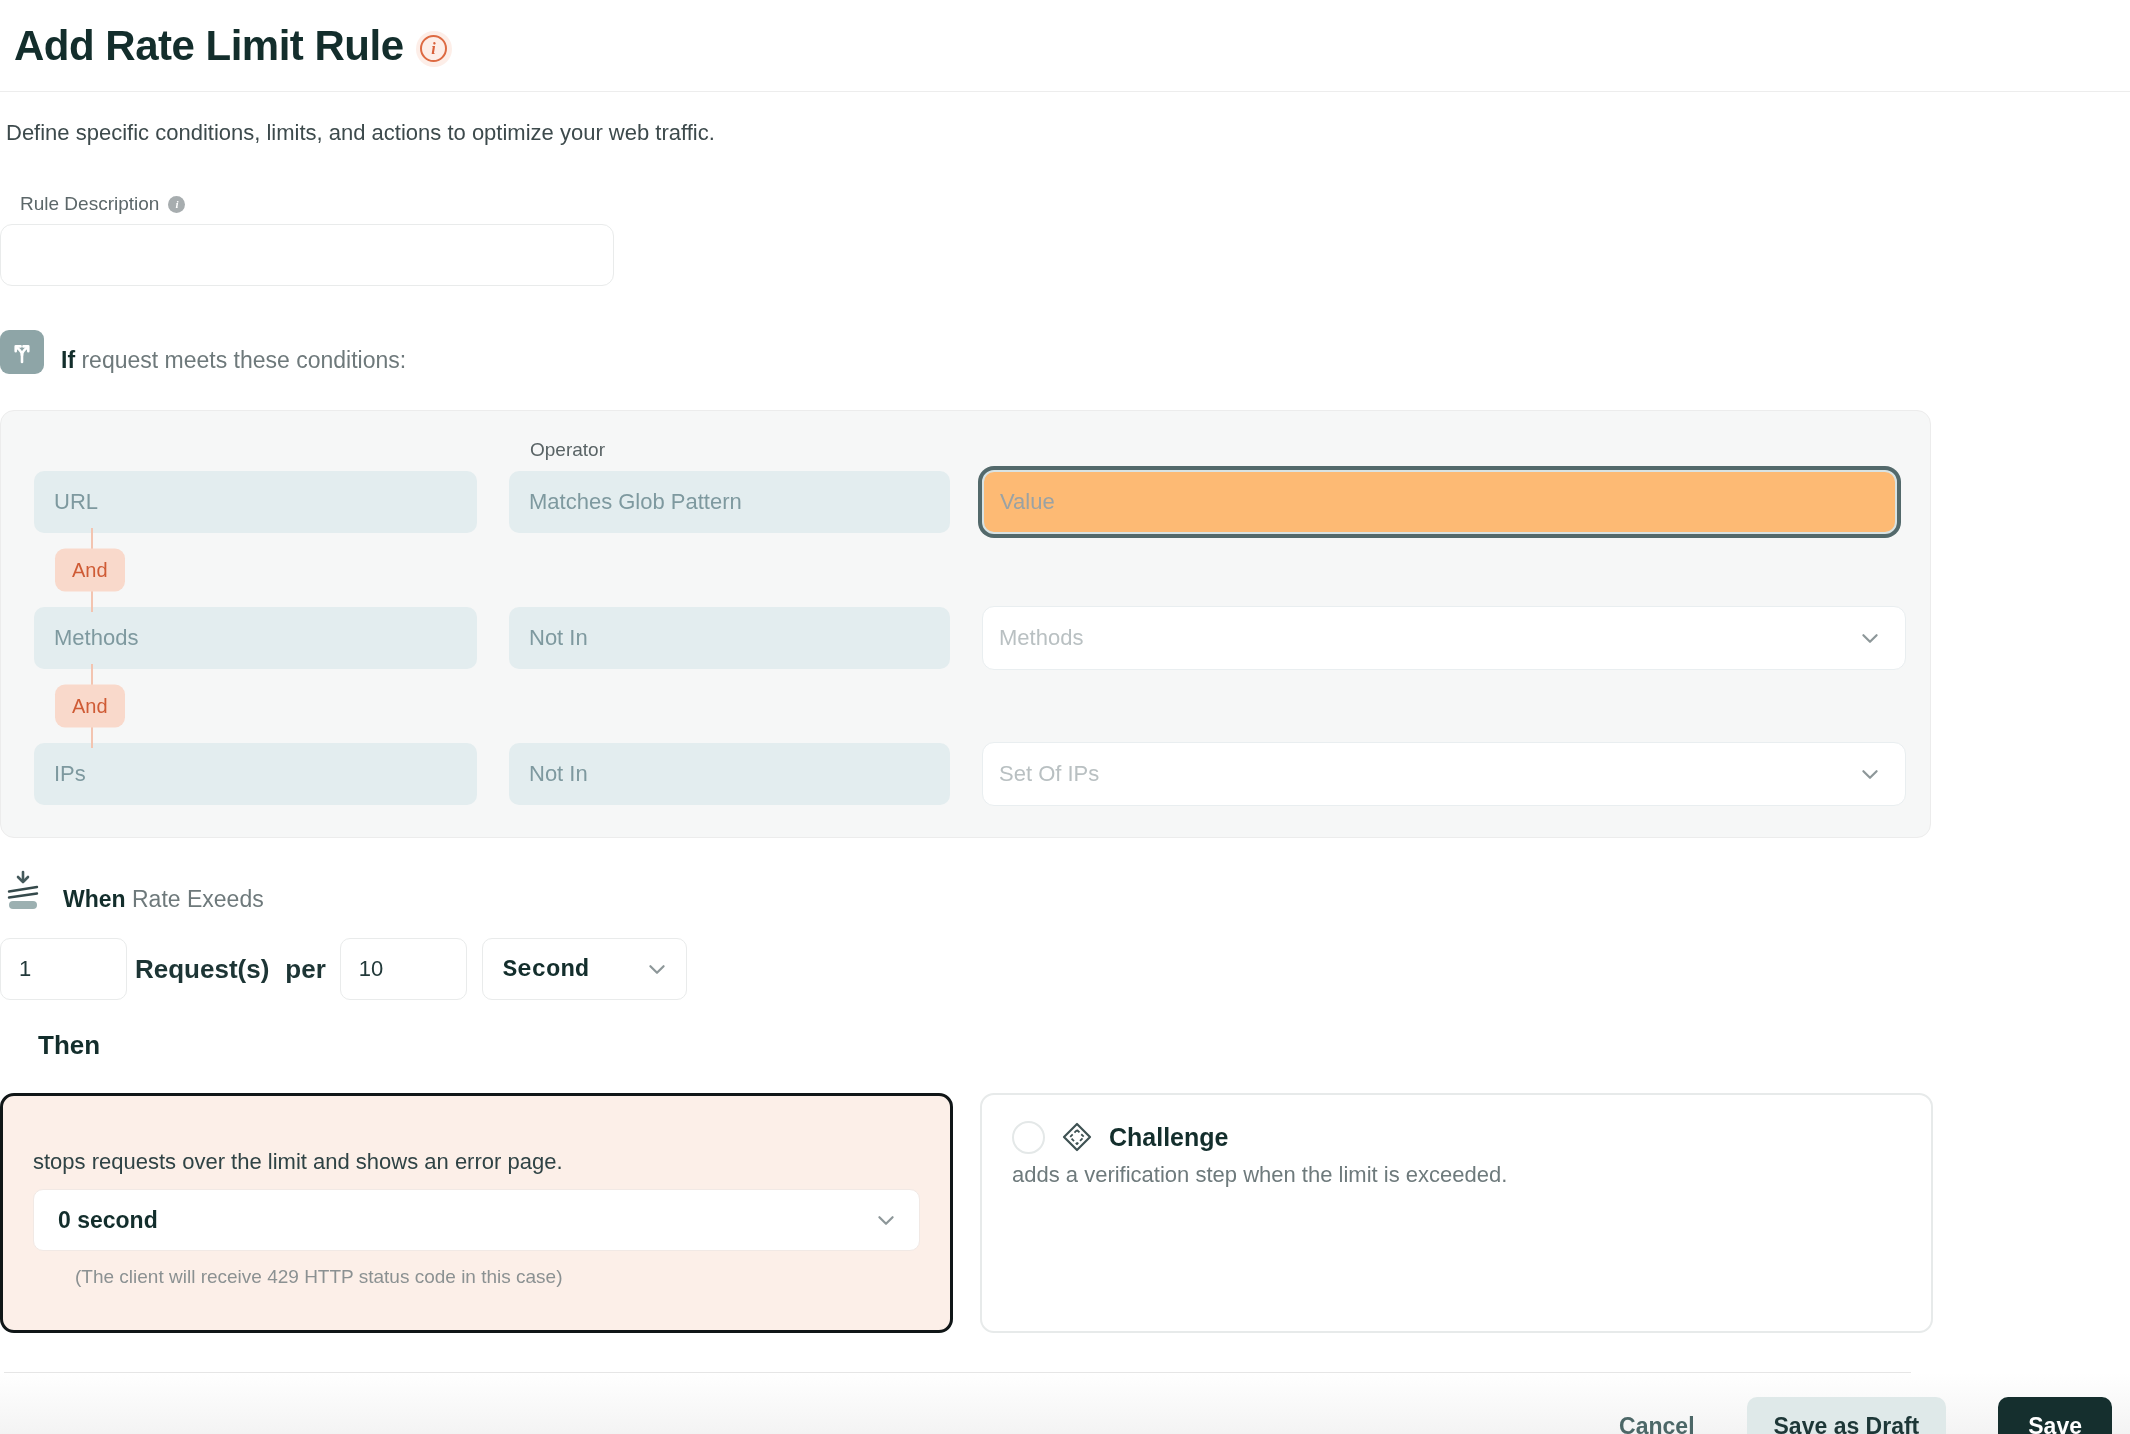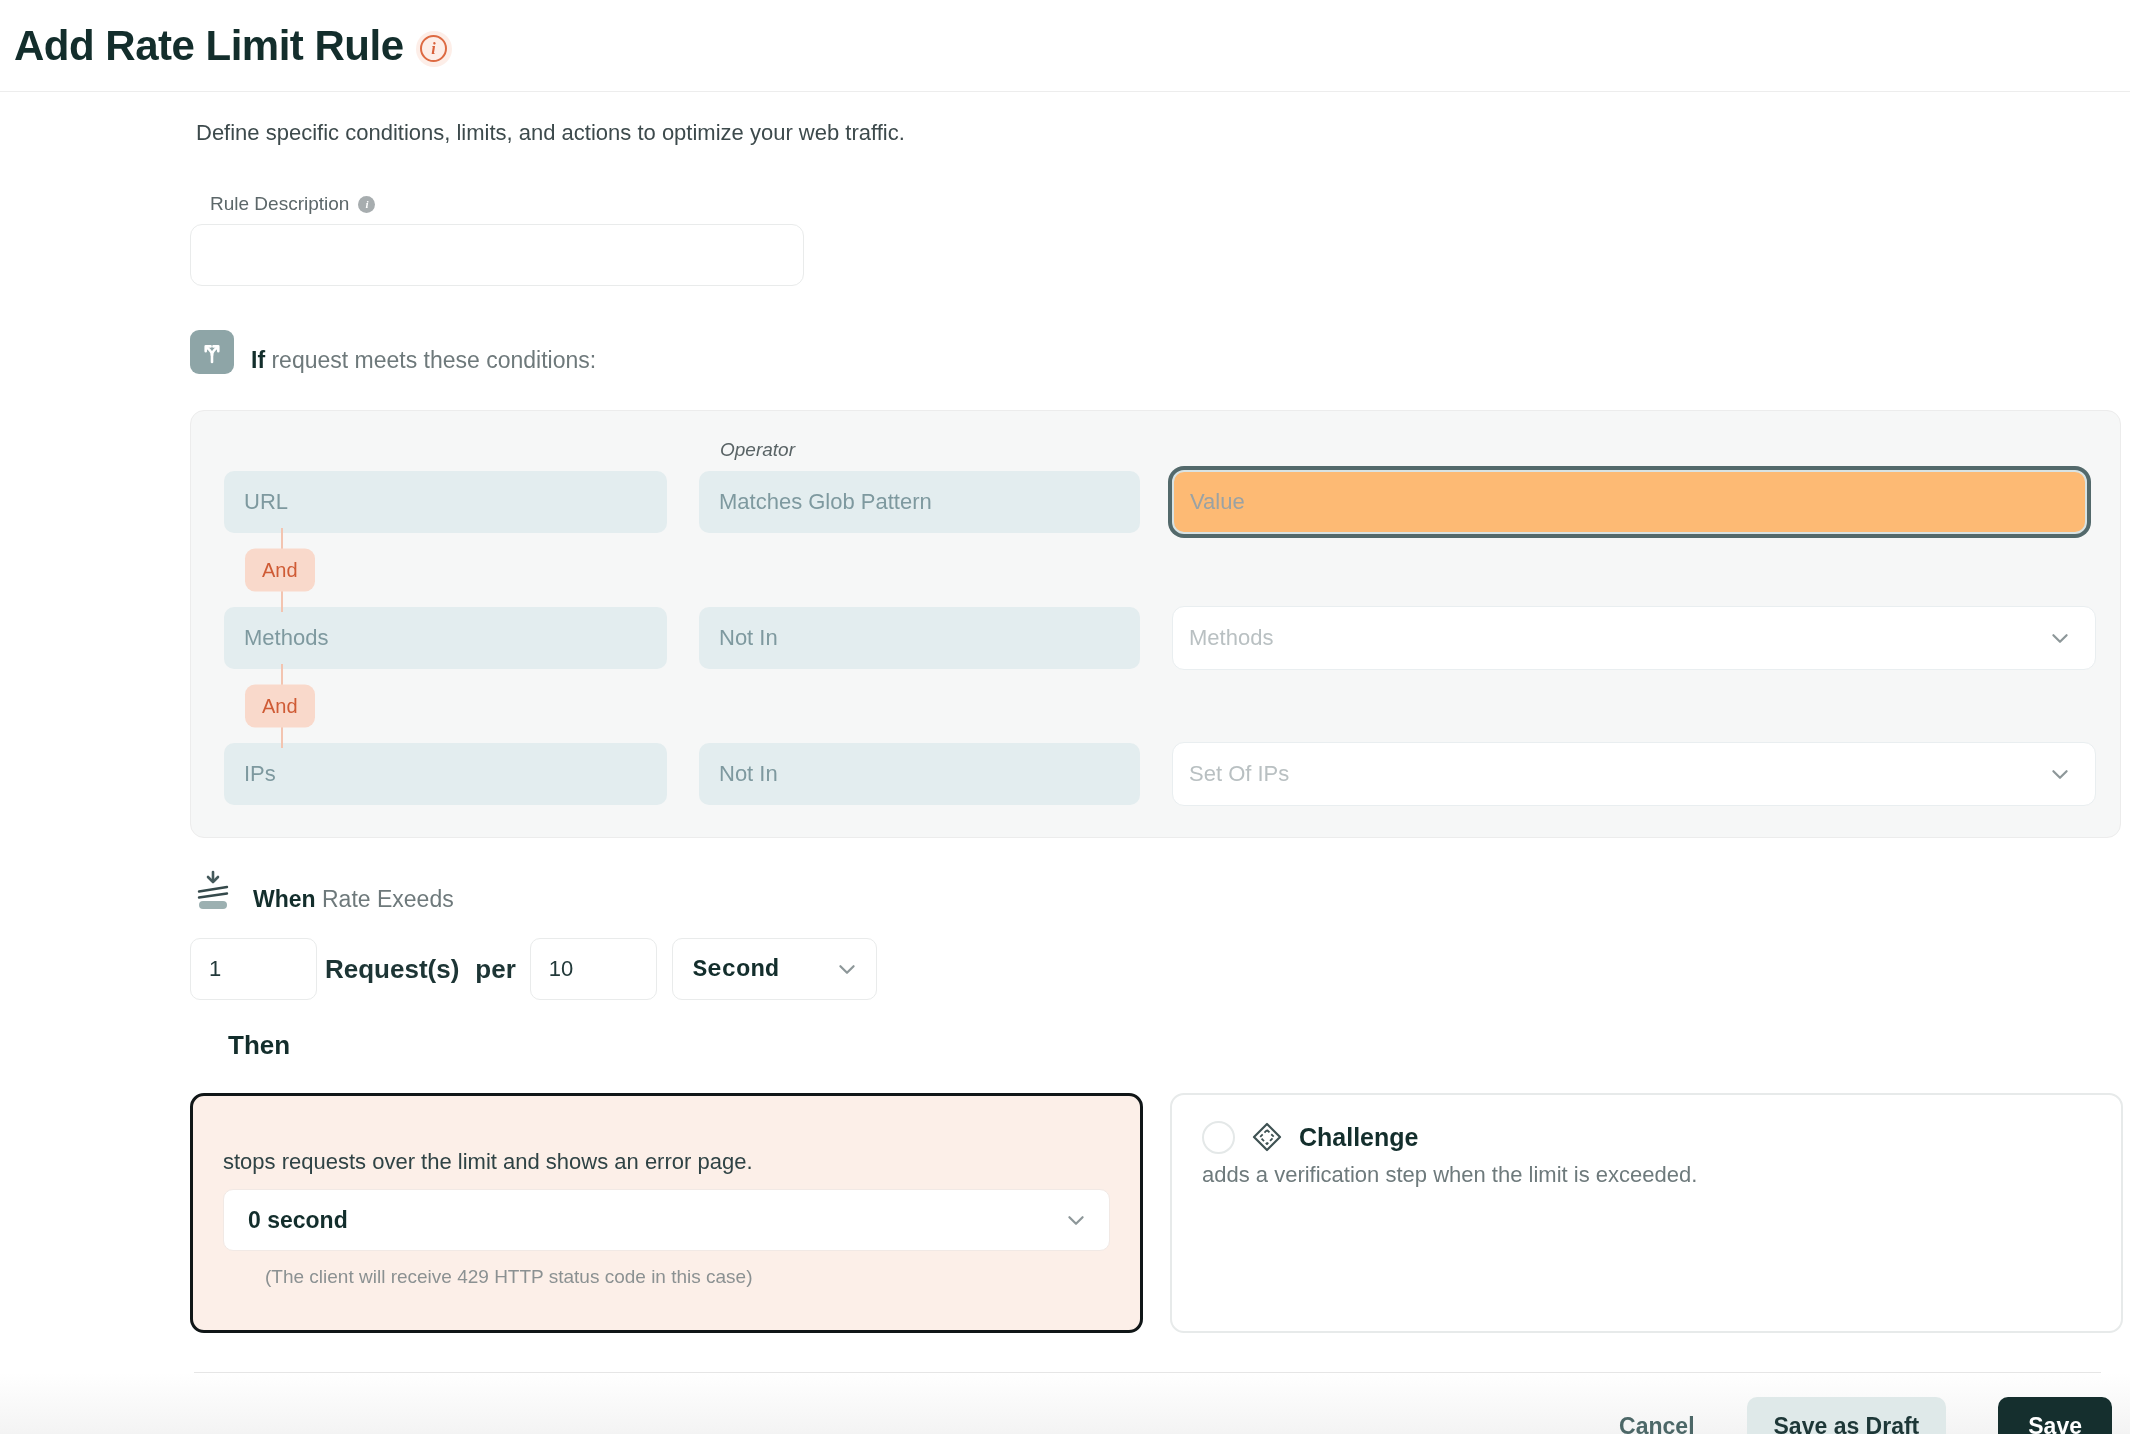--- a/index.html
+++ b/index.html
@@ -19,21 +19,21 @@
   .info-badge {
     width:36px; height:36px; margin:6px 0 0 12px; border-radius:50%;
     background:#fdeee8; display:flex; align-items:center; justify-content:center;
   }
   .info-badge .ring {
     width:27px; height:27px; border-radius:50%; border:2px solid #dd6a42;
     color:#d9603a; font:italic 600 16px "Liberation Serif",serif;
     display:flex; align-items:center; justify-content:center;
   }
   
-  main { padding-left:190px; }
+  main { }
   .intro { margin:28px 0 0 6px; font-size:22px; color:#3d4a4c; }
   .desc-label {
     margin:47px 0 0 20px; display:flex; align-items:center; gap:9px;
     font-size:19px; color:#5c6769;
   }
   .info-dot {
     width:17px; height:17px; border-radius:50%; background:#a7adaf; color:#fff;
     font:italic 700 11px "Liberation Serif",serif;
     display:flex; align-items:center; justify-content:center;
   }
@@ -48,21 +48,21 @@
   .sq-icon {
     width:44px; height:44px; border-radius:9px; background:#8ea5a7;
     display:flex; align-items:center; justify-content:center; flex:0 0 auto;
   }
   
   .conditions {
     margin-top:36px; width:1931px; background:#f6f7f7;
     border:1px solid #ececec; border-radius:14px;
     padding:28px 24px 31px 33px;
   }
-  .operator-label { margin:0 0 9px 496px; font-size:19px; color:#596365;font-style:italic; }
+  .operator-label { margin:0 0 9px 496px; font-size:19px; color:#596365; }
   .cond-grid {
     display:grid; grid-template-columns:443px 441px 1fr;
     column-gap:32px; align-items:center;
   }
   .pill {
     height:62px; background:#e3edef; border-radius:10px;
     display:flex; align-items:center; padding:0 20px;
     font-size:22px; color:#7e999f;
   }
   .value-input {

